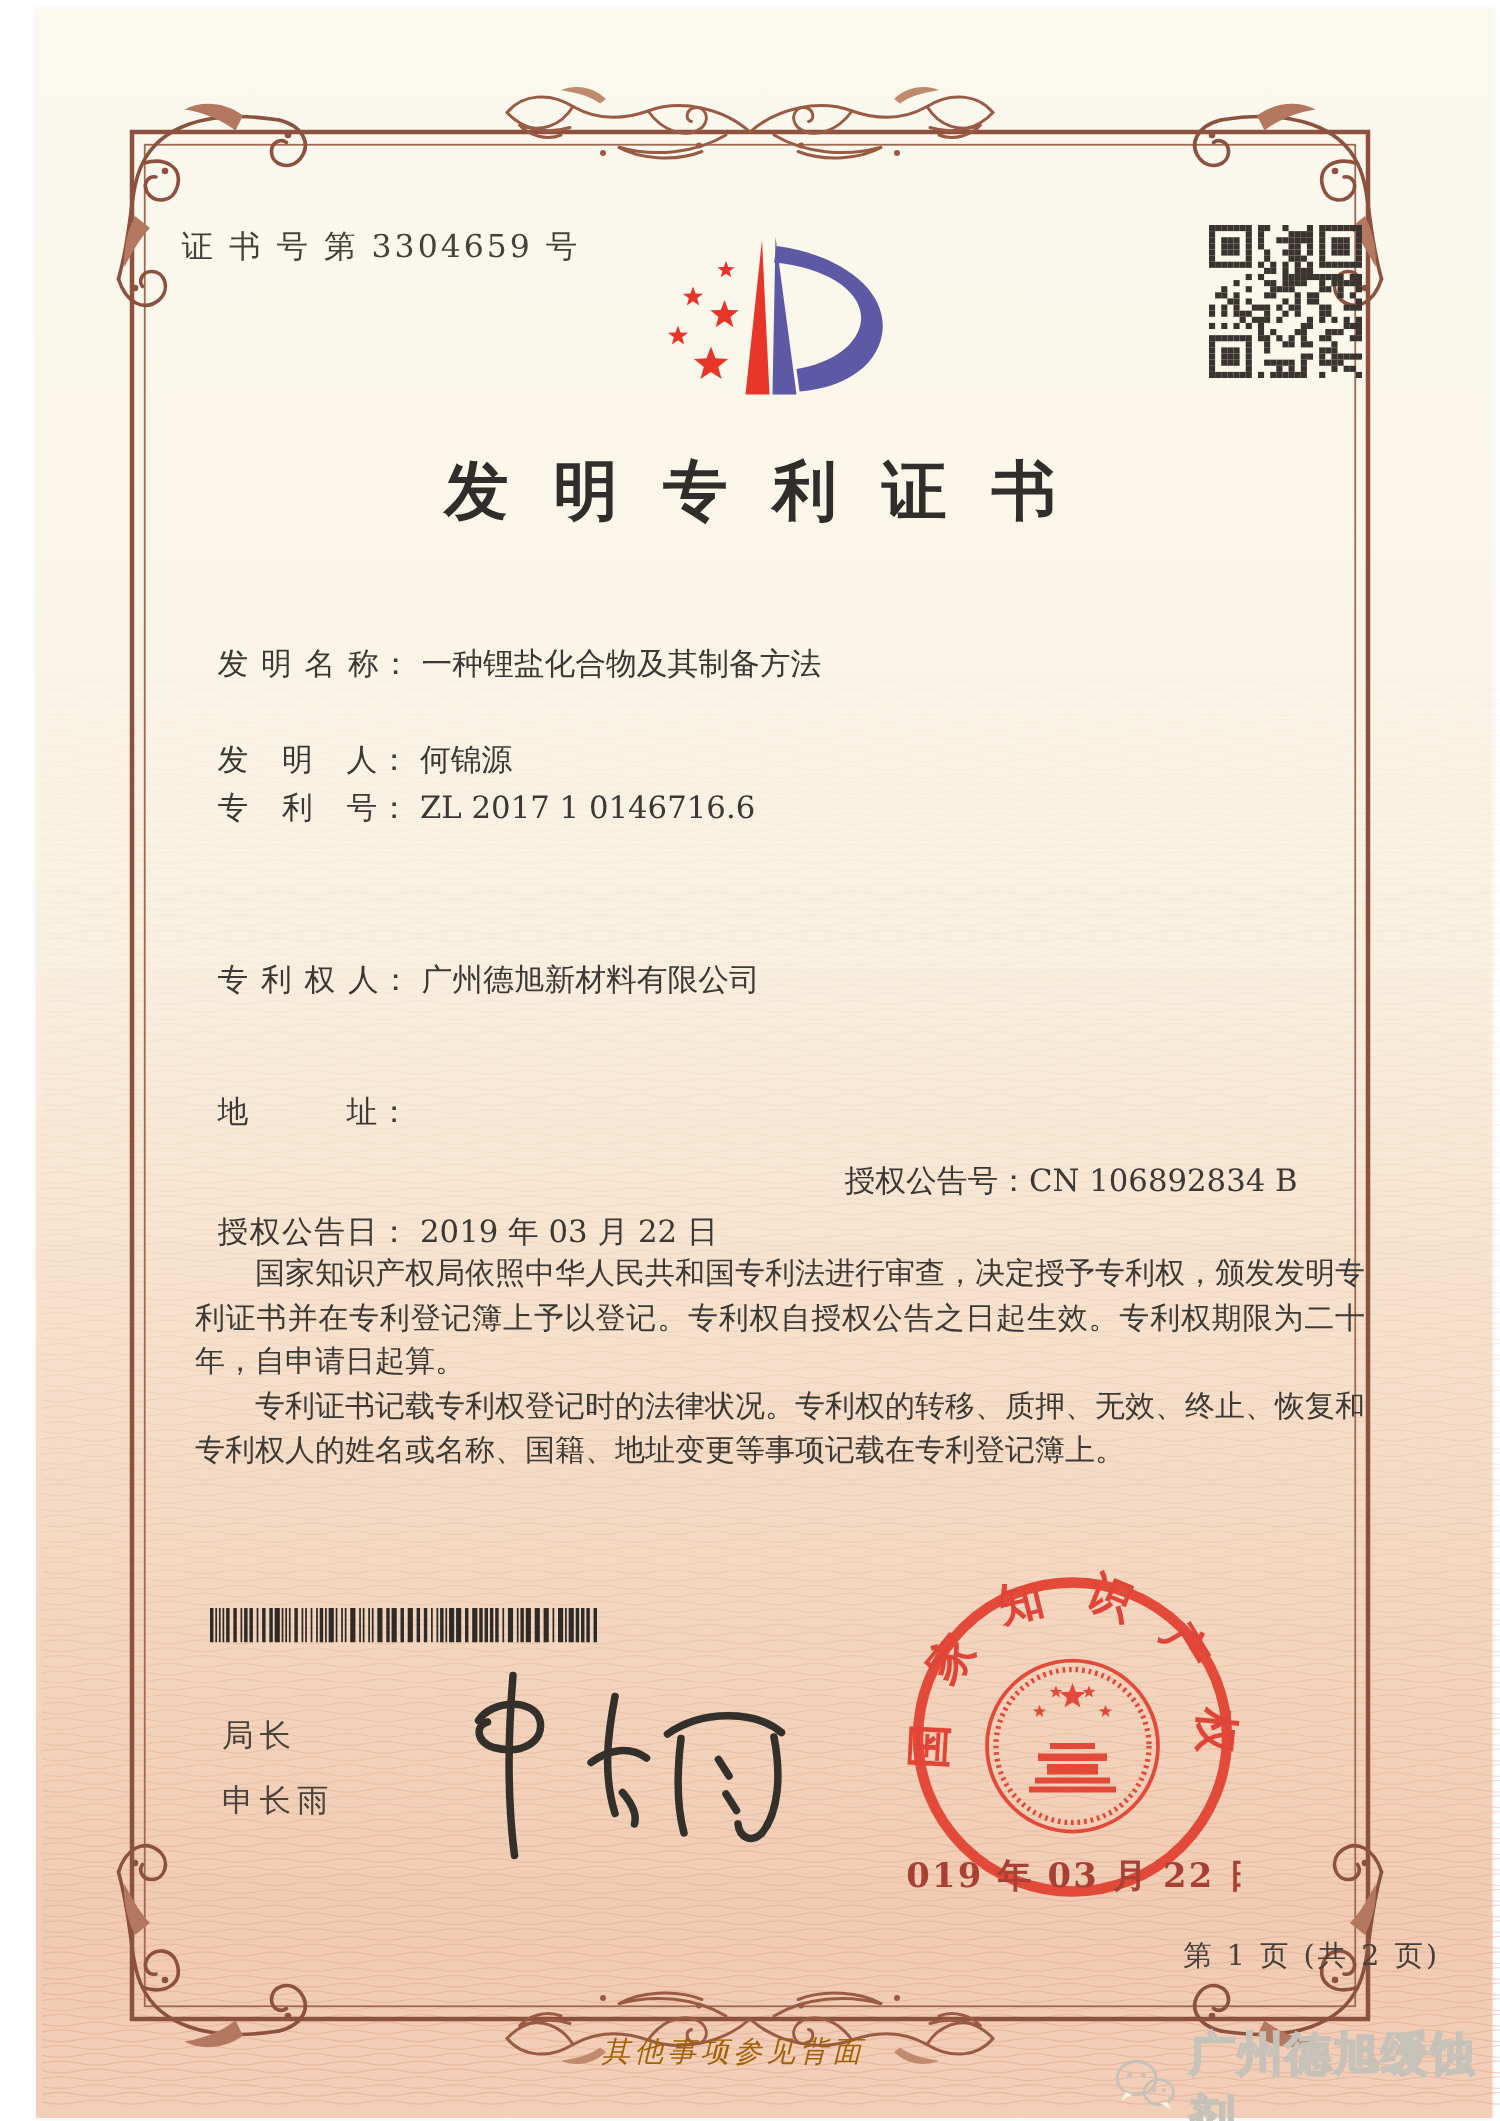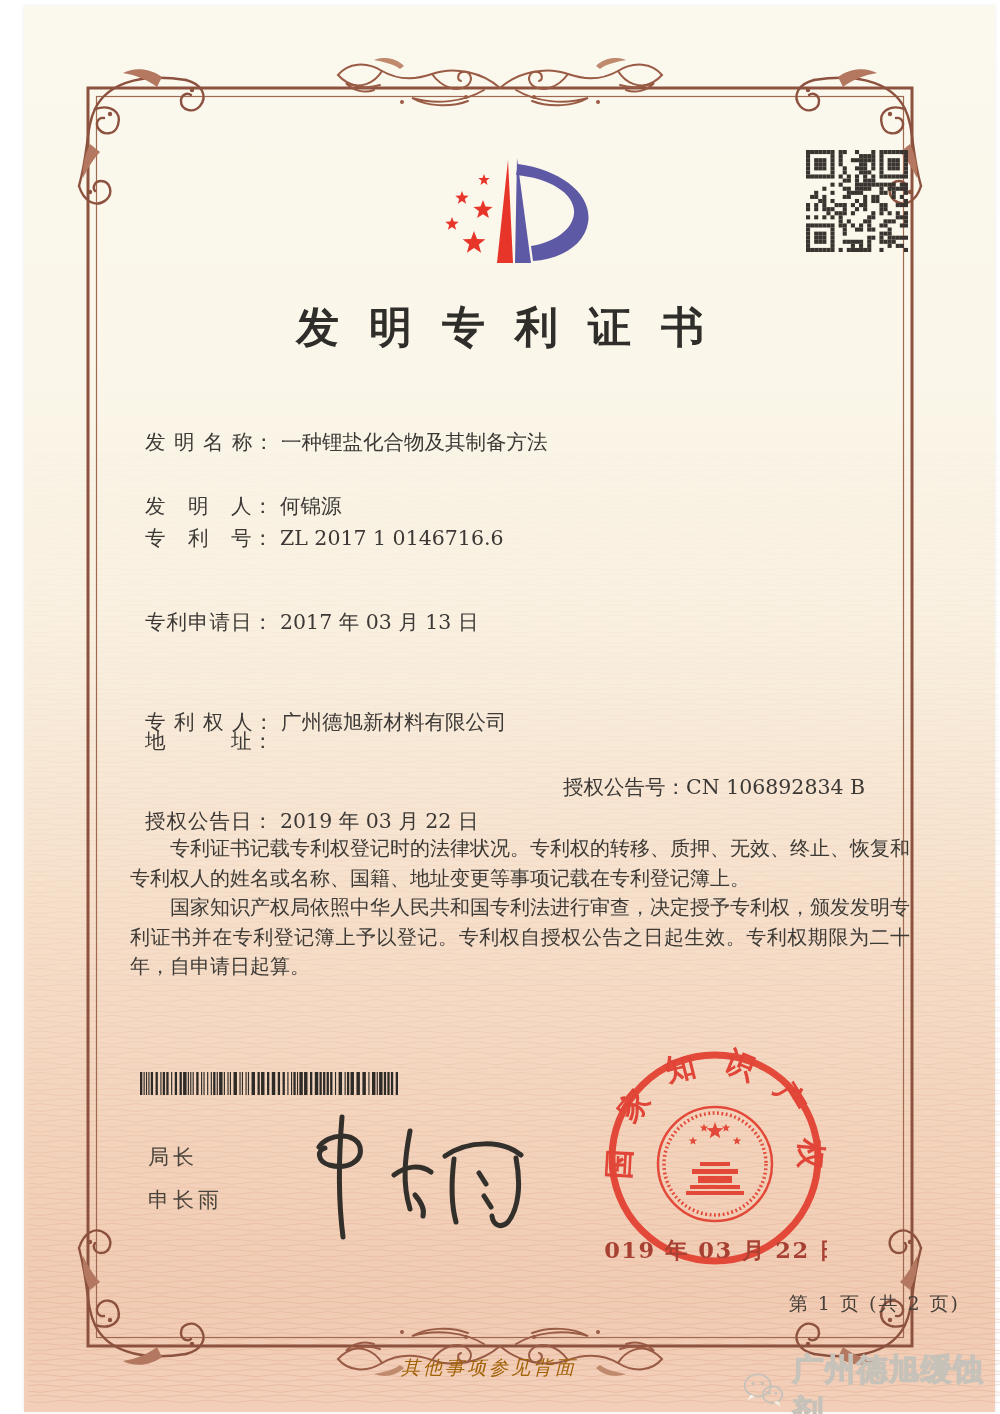--- a/index.html
+++ b/index.html
@@ -269,20 +269,21 @@
     <g>
       <use href="#halfFl" transform="translate(500,88)"></use>
       <use href="#halfFl" transform="translate(500,88) scale(-1,1)"></use>
     </g>
     <g>
       <use href="#halfFl" transform="translate(500,1346) scale(1,-1)"></use>
       <use href="#halfFl" transform="translate(500,1346) scale(-1,-1)"></use>
     </g>
   </svg>
 
+  <div class="cert-no">证 书 号 第 3304659 号</div>
 
   <svg id="logo" class="logo-svg" width="175" height="125" viewBox="0 0 175 125">
     <polygon points="78,10 83,113 67,113" fill="#e8352a"></polygon>
     <polygon points="87,8 101,113 85,113" fill="#5d59a5"></polygon>
     <path d="M 88,14 C 132,20 163,45 158,73 C 154,96 130,109 103,111 L 101,96 C 125,92 142,80 144,64 C 146,44 120,28 86,25 Z" fill="#5d59a5"></path>
   <polygon points="54.0,24.0 55.5,28.0 59.7,28.1 56.4,30.8 57.5,34.9 54.0,32.5 50.5,34.9 51.6,30.8 48.3,28.1 52.5,28.0" fill="#e8352a"></polygon>
       <polygon points="32.0,41.0 33.7,45.6 38.7,45.8 34.8,48.9 36.1,53.7 32.0,50.9 27.9,53.7 29.2,48.9 25.3,45.8 30.3,45.6" fill="#e8352a"></polygon>
       <polygon points="53.0,50.0 55.5,56.6 62.5,56.9 57.0,61.3 58.9,68.1 53.0,64.2 47.1,68.1 49.0,61.3 43.5,56.9 50.5,56.6" fill="#e8352a"></polygon>
       <polygon points="22.0,67.0 23.7,71.6 28.7,71.8 24.8,74.9 26.1,79.7 22.0,76.9 17.9,79.7 19.2,74.9 15.3,71.8 20.3,71.6" fill="#e8352a"></polygon>
       <polygon points="44.0,81.0 47.0,88.9 55.4,89.3 48.8,94.6 51.1,102.7 44.0,98.0 36.9,102.7 39.2,94.6 32.6,89.3 41.0,88.9" fill="#e8352a"></polygon>
@@ -593,39 +594,36 @@
 
   <div class="row" style="top:428px">
     <span class="lbl">发 明 名 称：</span><span class="val">一种锂盐化合物及其制备方法</span>
   </div>
   <div class="row" style="top:492px">
     <span class="lbl">发　明　人：</span><span class="val">何锦源</span>
   </div>
   <div class="row" style="top:524px">
     <span class="lbl">专　利　号：</span><span class="val">ZL 2017 1 0146716.6</span>
   </div>
-  <div class="row" style="top:608px">
-    <span class="lbl">专利申请日：</span><span class="val">2017 年 03 月 13 日</span>
-  </div>
-  <div class="row" style="top:708px">
+  <div class="row" style="top:639px">
     <span class="lbl">专 利 权 人：</span><span class="val">广州德旭新材料有限公司</span>
   </div>
   <div class="row" style="top:727px">
     <span class="lbl">地　　　址：</span>
   </div>
   <div class="row" style="top:807px">
     <span class="lbl">授权公告日：</span><span class="val">2019 年 03 月 22 日</span>
   </div>
   <div class="grant2" style="top:773px">
     <span class="lbl">授权公告号：</span><span class="val">CN 106892834 B</span>
   </div>
 
   <div class="paras">
+    <p>国家知识产权局依照中华人民共和国专利法进行审查，决定授予专利权，颁发发明专利证书并在专利登记簿上予以登记。专利权自授权公告之日起生效。专利权期限为二十年，自申请日起算。</p>
     <p>专利证书记载专利权登记时的法律状况。专利权的转移、质押、无效、终止、恢复和专利权人的姓名或名称、国籍、地址变更等事项记载在专利登记簿上。</p>
-    <p>国家知识产权局依照中华人民共和国专利法进行审查，决定授予专利权，颁发发明专利证书并在专利登记簿上予以登记。专利权自授权公告之日起生效。专利权期限为二十年，自申请日起算。</p>
   </div>
 
   <svg id="barcode" class="bar-svg" width="258" height="23" viewBox="0 0 258 23">
       <rect x="0.00" y="0" width="2.30" height="23" fill="#2e2a26"></rect>
       <rect x="3.55" y="0" width="1.15" height="23" fill="#2e2a26"></rect>
       <rect x="5.95" y="0" width="1.15" height="23" fill="#2e2a26"></rect>
       <rect x="8.35" y="0" width="1.15" height="23" fill="#2e2a26"></rect>
       <rect x="10.75" y="0" width="2.30" height="23" fill="#2e2a26"></rect>
       <rect x="15.55" y="0" width="2.30" height="23" fill="#2e2a26"></rect>
       <rect x="20.35" y="0" width="1.15" height="23" fill="#2e2a26"></rect>

